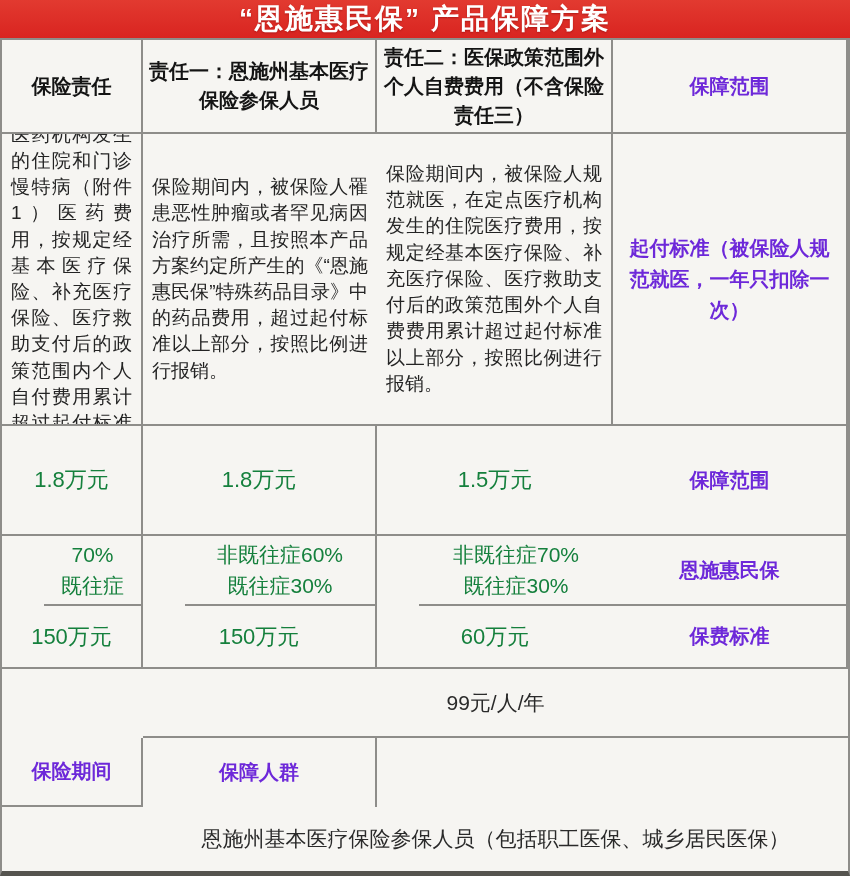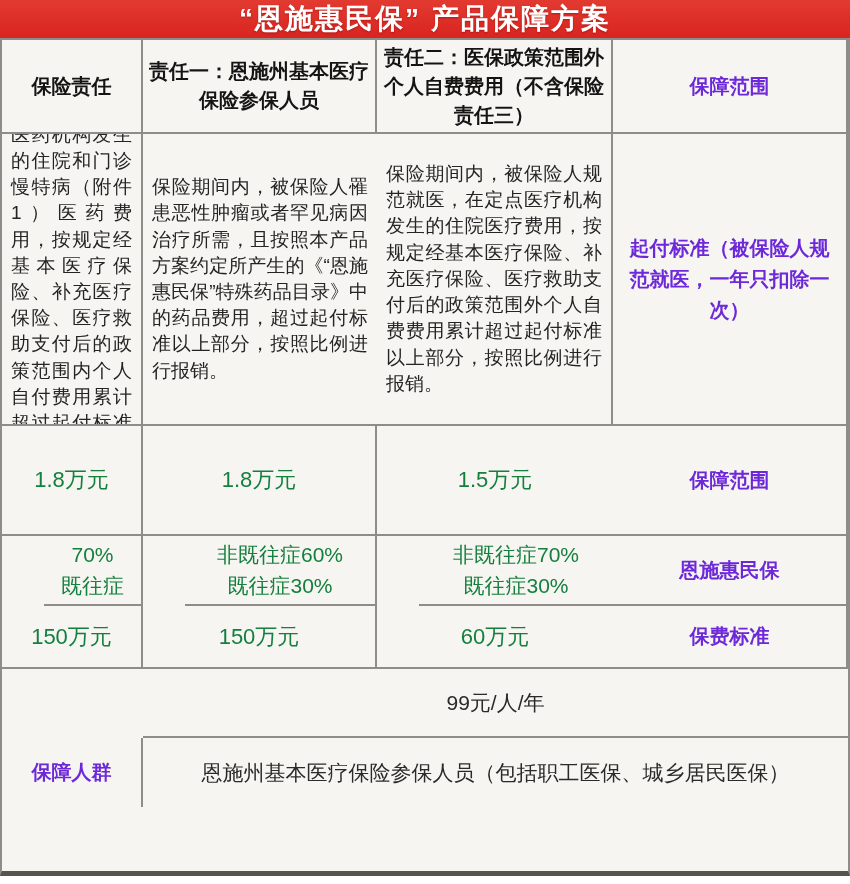--- a/index.html
+++ b/index.html
@@ -121,18 +121,19 @@
 既往症30%</div>
 
     <div class="cell rowlabel">恩施惠民保</div>
     <div class="cell value">150万元</div>
     <div class="cell value">150万元</div>
     <div class="cell value no-r">60万元</div>
 
     <div class="cell rowlabel">保费标准</div>
     <div class="cell value span-cell no-r">99元/人/年</div>
 
+    <div class="cell rowlabel">保险期间</div>
 
     <div class="cell rowlabel no-b">保障人群</div>
     <div class="cell value span-cell no-r no-b">恩施州基本医疗保险参保人员（包括职工医保、城乡居民医保）</div>
 
   </div>
 </div>
 
 </body></html>

